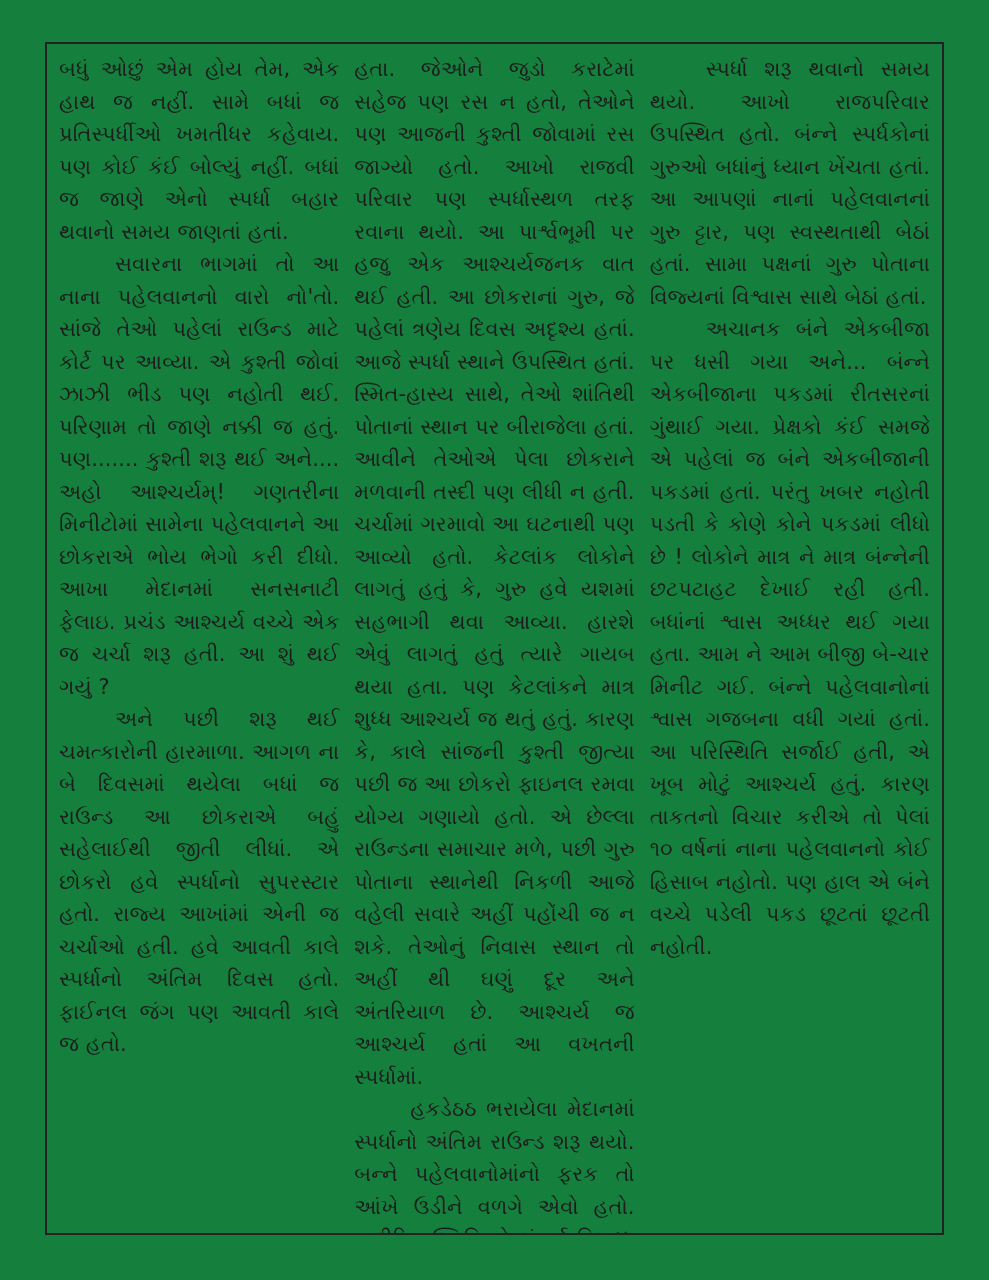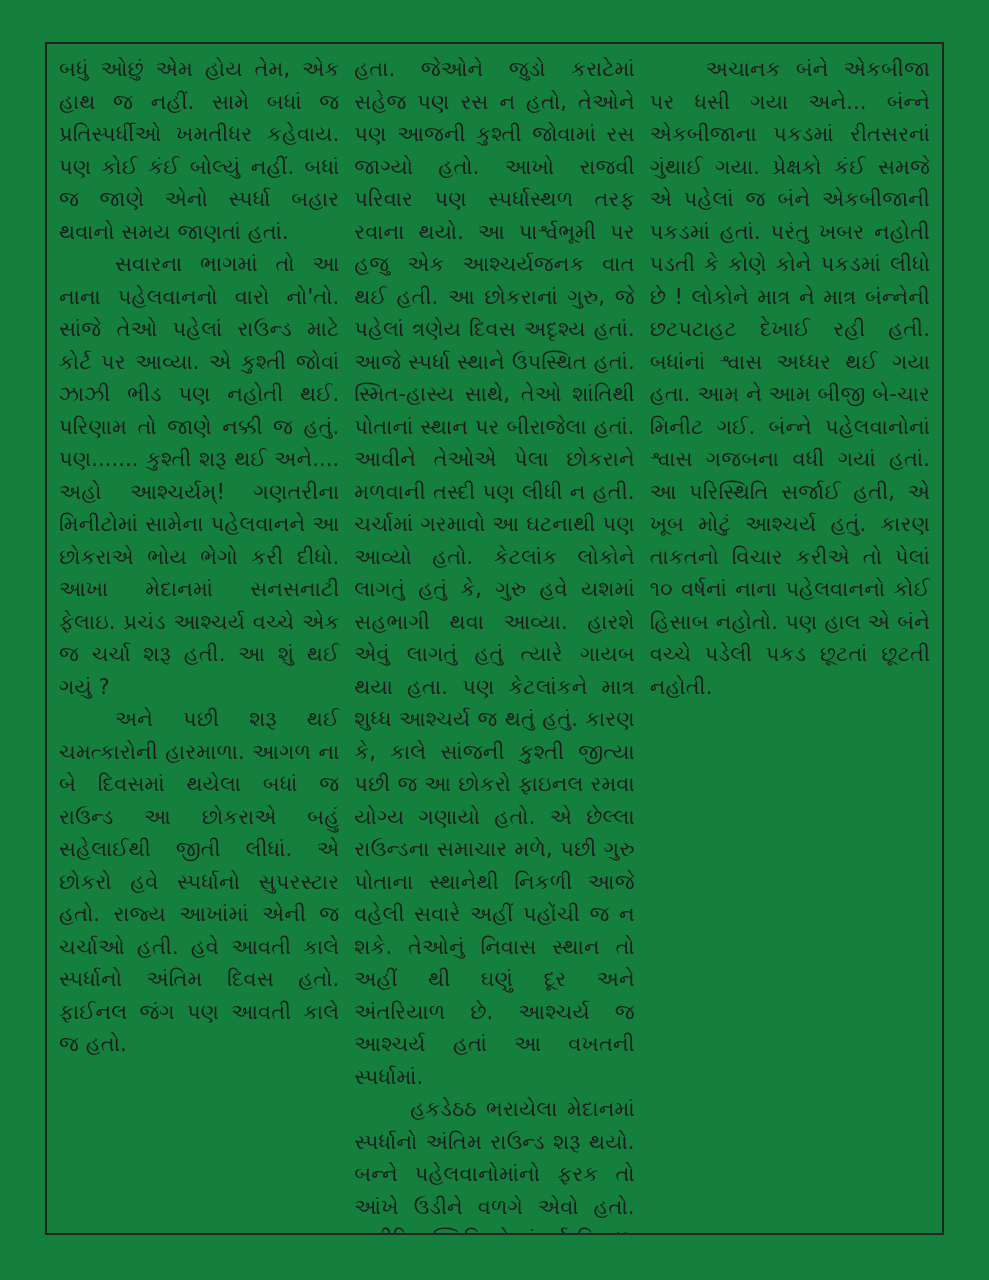--- a/index.html
+++ b/index.html
@@ -68,20 +68,21 @@
       <p class="para">અને પછી શરૂ થઈ ચમત્કારોની હારમાળા. આગળ ના બે દિવસમાં થયેલા બધાં જ રાઉન્ડ આ છોકરાએ બહું સહેલાઈથી જીતી લીધાં. એ છોકરો હવે સ્પર્ધાનો સુપરસ્ટાર હતો. રાજ્ય આખાંમાં એની જ ચર્ચાઓ હતી. હવે આવતી કાલે સ્પર્ધાનો અંતિમ દિવસ હતો. ફાઈનલ જંગ પણ આવતી કાલે જ હતો.</p>
 
     </div>
 
     <div class="col">
       <p class="para cont">હતા. જેઓને જુડો કરાટેમાં સહેજ પણ રસ ન હતો, તેઓને પણ આજની કુશ્તી જોવામાં રસ જાગ્યો હતો. આખો રાજવી પરિવાર પણ સ્પર્ધાસ્થળ તરફ રવાના થયો. આ પાર્શ્વભૂમી પર હજુ એક આશ્ચર્યજનક વાત થઈ હતી. આ છોકરાનાં ગુરુ, જે પહેલાં ત્રણેય દિવસ અદૃશ્ય હતાં. આજે સ્પર્ધા સ્થાને ઉપસ્થિત હતાં. સ્મિત-હાસ્ય સાથે, તેઓ શાંતિથી પોતાનાં સ્થાન પર બીરાજેલા હતાં. આવીને તેઓએ પેલા છોકરાને મળવાની તસ્દી પણ લીધી ન હતી. ચર્ચામાં ગરમાવો આ ઘટનાથી પણ આવ્યો હતો. કેટલાંક લોકોને લાગતું હતું કે, ગુરુ હવે યશમાં સહભાગી થવા આવ્યા. હારશે એવું લાગતું હતું ત્યારે ગાયબ થયા હતા. પણ કેટલાંકને માત્ર શુધ્ધ આશ્ચર્ય જ થતું હતું. કારણ કે, કાલે સાંજની કુશ્તી જીત્યા પછી જ આ છોકરો ફાઇનલ રમવા યોગ્ય ગણાયો હતો. એ છેલ્લા રાઉન્ડના સમાચાર મળે, પછી ગુરુ પોતાના સ્થાનેથી નિકળી આજે વહેલી સવારે અહીં પહોંચી જ ન શકે. તેઓનું નિવાસ સ્થાન તો અહીં થી ઘણું દૂર અને અંતરિયાળ છે. આશ્ચર્ય જ આશ્ચર્ય હતાં આ વખતની સ્પર્ધામાં.</p>
       <p class="para">હકડેઠઠ ભરાયેલા મેદાનમાં સ્પર્ધાનો અંતિમ રાઉન્ડ શરૂ થયો. બન્ને પહેલવાનોમાંનો ફરક તો આંખે ઉડીને વળગે એવો હતો. શારીરિક સ્થિતિ તો સંપૂર્ણ વિરુદ્ધ હતી જ, પણ વિશેષ એટલે પેલા સામેનાં પહેલવાને કેટકેટલીય સ્પર્ધાઓ જીતેલી હતી. સંપૂર્ણ મેદાનમાં ૯૦ ટકા ઉપરાંત લોકો તેઓનાં સમર્થકો હતાં અને તેઓનાં</p>
     </div>
 
     <div class="col">
+      <p class="para">સ્પર્ધા શરૂ થવાનો સમય થયો. આખો રાજપરિવાર ઉપસ્થિત હતો. બંન્ને સ્પર્ધકોનાં ગુરુઓ બધાંનું ધ્યાન ખેંચતા હતાં. આ આપણાં નાનાં પહેલવાનનાં ગુરુ ટ્ટાર, પણ સ્વસ્થતાથી બેઠાં હતાં. સામા પક્ષનાં ગુરુ પોતાના વિજ્યનાં વિશ્વાસ સાથે બેઠાં હતાં.</p>
       <p class="para">અચાનક બંને એકબીજા પર ધસી ગયા અને... બંન્ને એકબીજાના પકડમાં રીતસરનાં ગુંથાઈ ગયા. પ્રેક્ષકો કંઈ સમજે એ પહેલાં જ બંને એકબીજાની પકડમાં હતાં. પરંતુ ખબર નહોતી પડતી કે કોણે કોને પકડમાં લીધો છે ! લોકોને માત્ર ને માત્ર બંન્નેની છટપટાહટ દેખાઈ રહી હતી. બધાંનાં શ્વાસ અધ્ધર થઈ ગયા હતા. આમ ને આમ બીજી બે-ચાર મિનીટ ગઈ. બંન્ને પહેલવાનોનાં શ્વાસ ગજબના વધી ગયાં હતાં. આ પરિસ્થિતિ સર્જાઈ હતી, એ ખૂબ મોટું આશ્ચર્ય હતું. કારણ તાકતનો વિચાર કરીએ તો પેલાં ૧૦ વર્ષનાં નાના પહેલવાનનો કોઈ હિસાબ નહોતો. પણ હાલ એ બંને વચ્ચે પડેલી પકડ છૂટતાં છૂટતી નહોતી.</p>
 
     </div>
 
   </div>
 
   <div class="page-number">02</div>
 
 </div>
 

